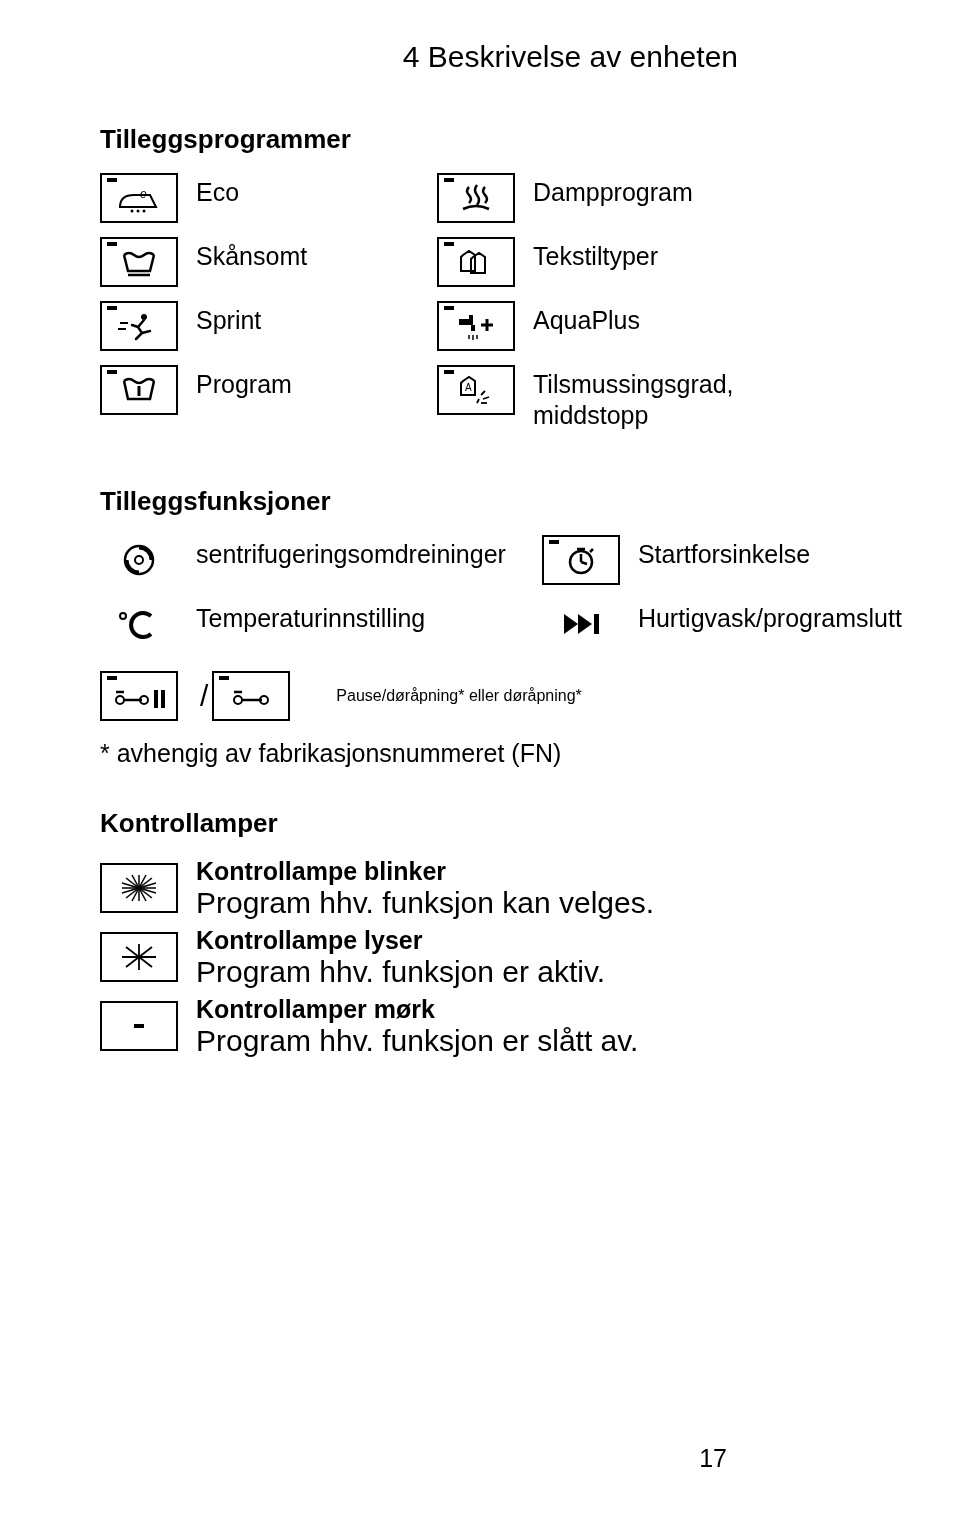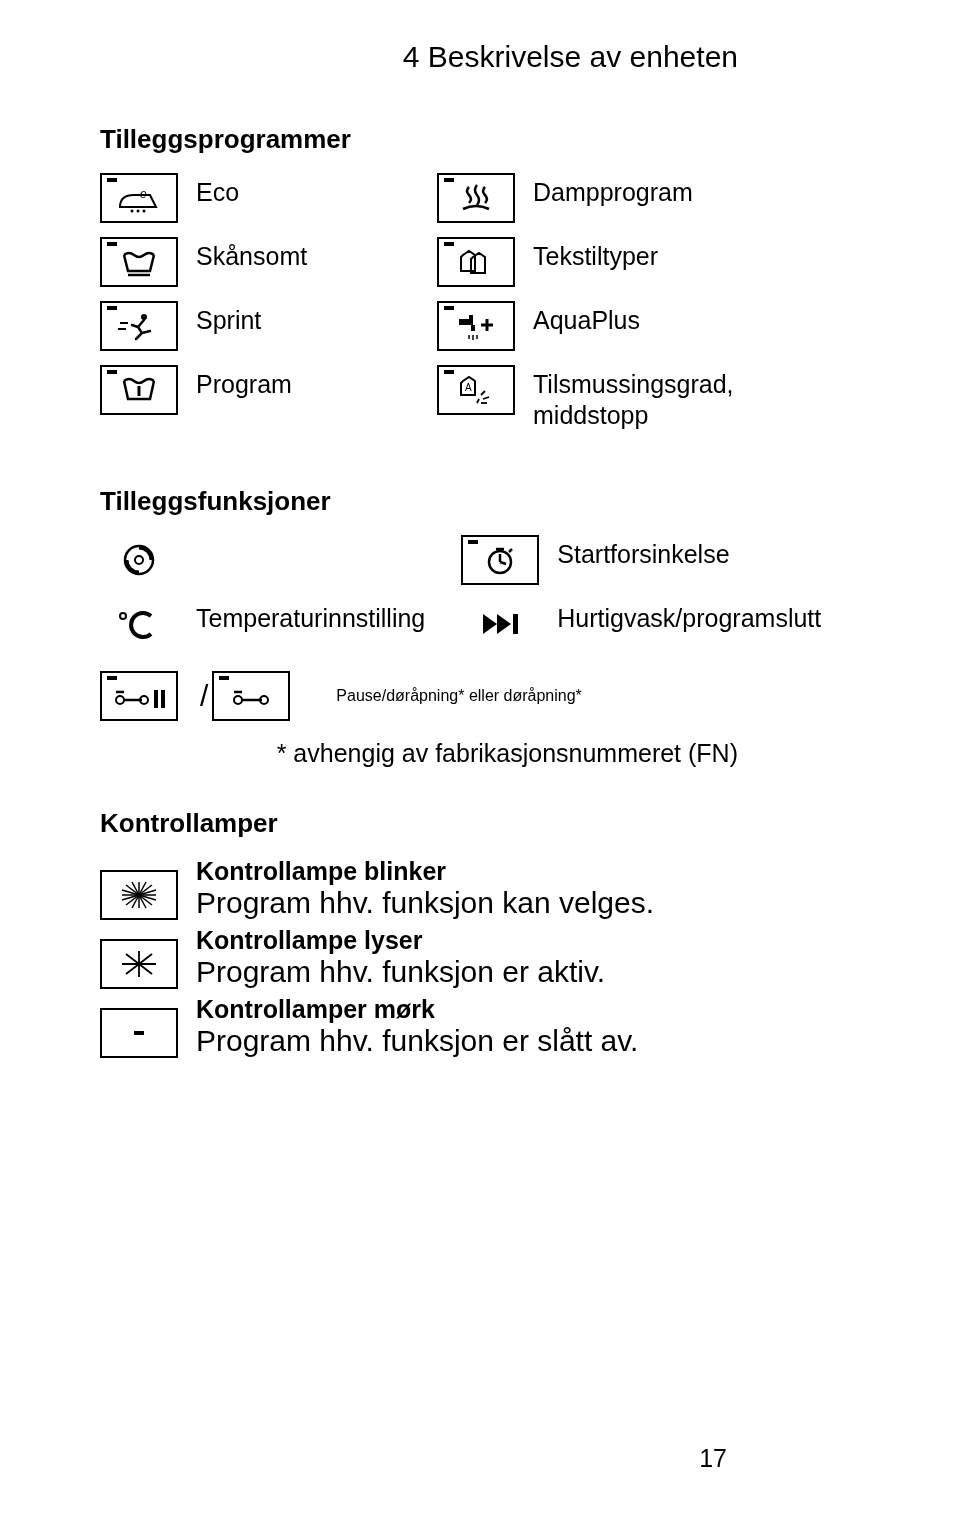--- a/index.html
+++ b/index.html
@@ -74,26 +74,25 @@
     margin-top: 8px;
     margin-bottom: 14px;
   }
   .pause-row .slash {
     font-size: 30px;
     margin: 0 4px;
   }
   .footnote {
     font-size: 25px;
     margin: 18px 0 30px 0;
-    text-align: right;
   }
   .lamp-block { margin-top: 4px; }
   .lamp-row {
     display: flex;
-    align-items: flex-end;
+    align-items: center;
     margin-bottom: 6px;
   }
   .lamp-icon {
     width: 78px;
     height: 50px;
     border: 2px solid #000;
     box-sizing: border-box;
     margin-right: 18px;
     flex-shrink: 0;
     display: flex;
@@ -244,20 +243,21 @@
     <div class="col">
       <div class="row">
         <div class="iconbox noframe">
           <svg width="40" height="40" viewBox="0 0 40 40">
             <circle cx="20" cy="20" r="14" fill="none" stroke="#000" stroke-width="2.5"></circle>
             <path d="M20 8 A12 12 0 0 1 32 20" fill="none" stroke="#000" stroke-width="3"></path>
             <path d="M20 32 A12 12 0 0 1 8 20" fill="none" stroke="#000" stroke-width="3"></path>
             <circle cx="20" cy="20" r="4" fill="none" stroke="#000" stroke-width="2"></circle>
           </svg>
         </div>
+        <div class="text">sentrifugeringsomdreininger</div>
       </div>
       <div class="row">
         <div class="iconbox noframe">
           <svg width="48" height="40" viewBox="0 0 48 40" style="overflow:visible">
             <circle cx="8" cy="12" r="3" fill="none" stroke="#000" stroke-width="2"></circle>
 
             <path d="M36 12 A12 12 0 1 0 36 30" fill="none" stroke="#000" stroke-width="4"></path>
           </svg>
         </div>
         <div class="text">Temperaturinnstilling</div>

